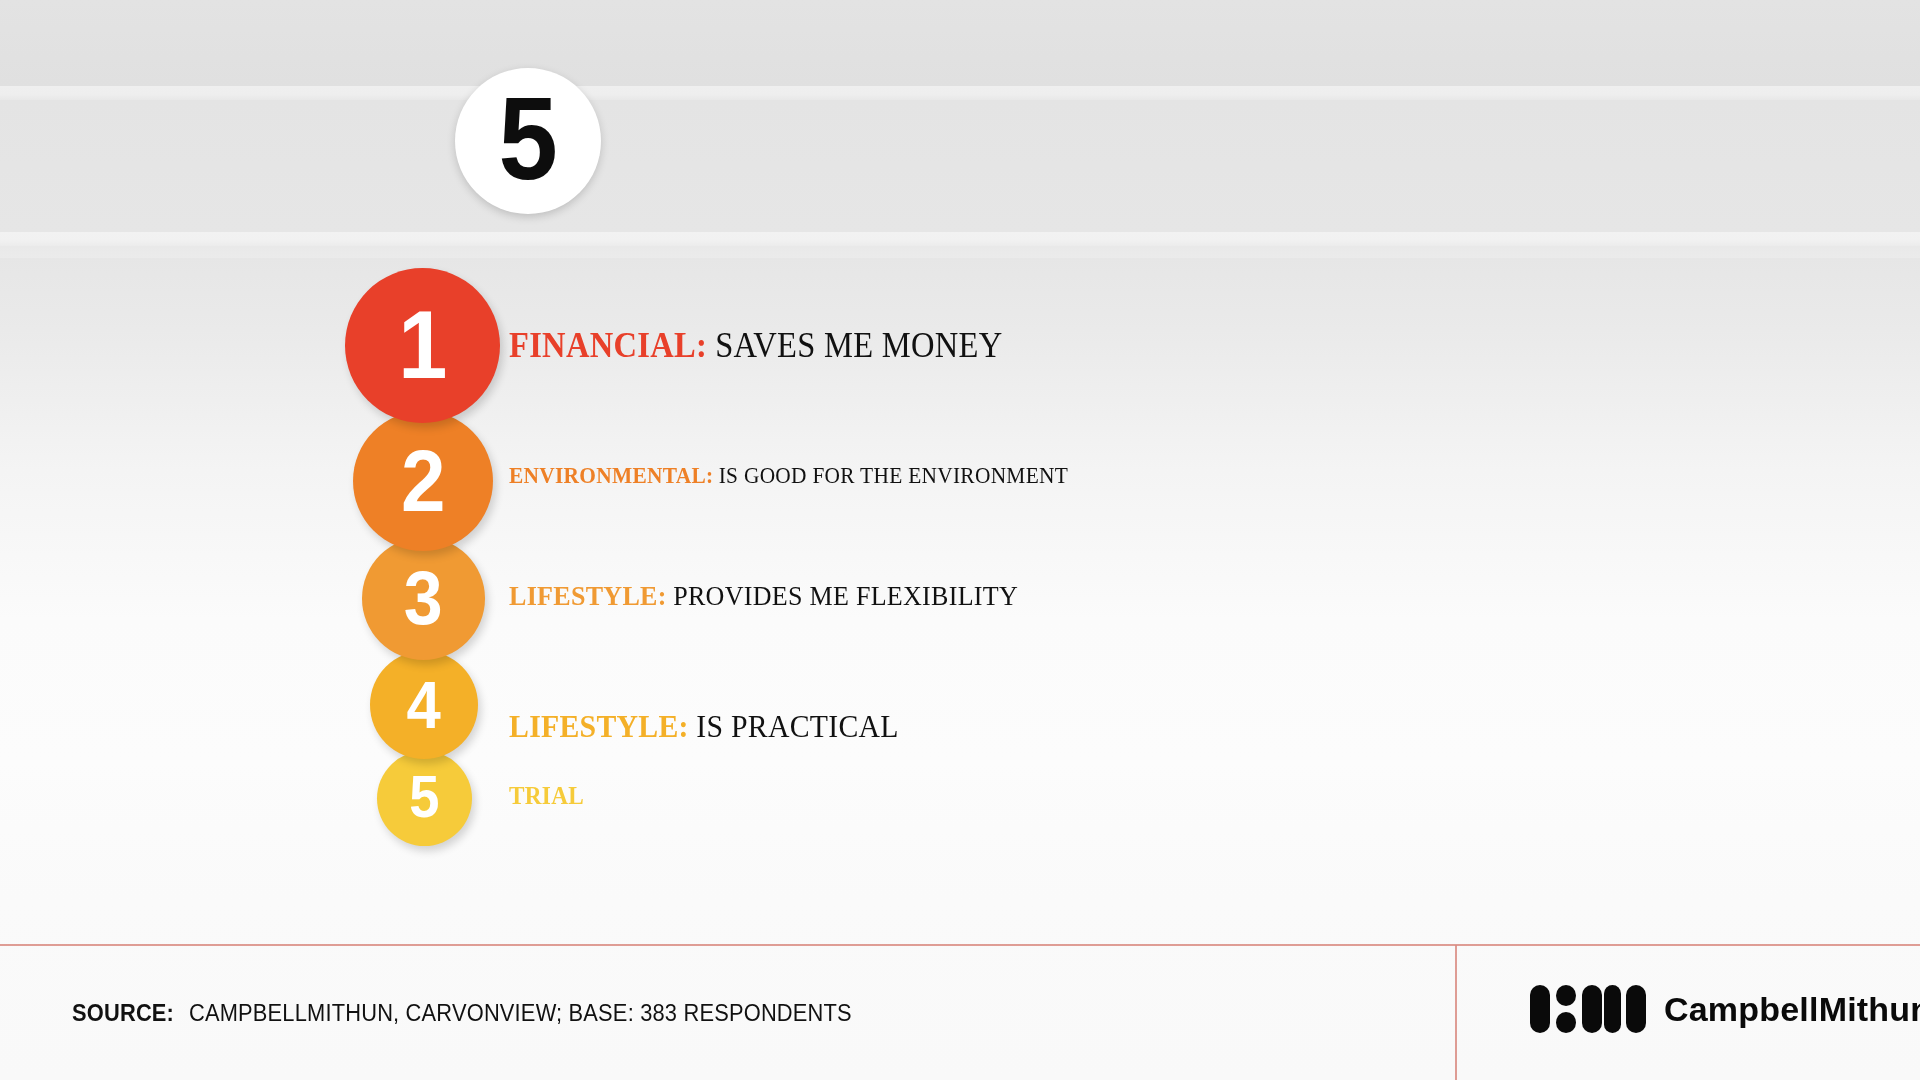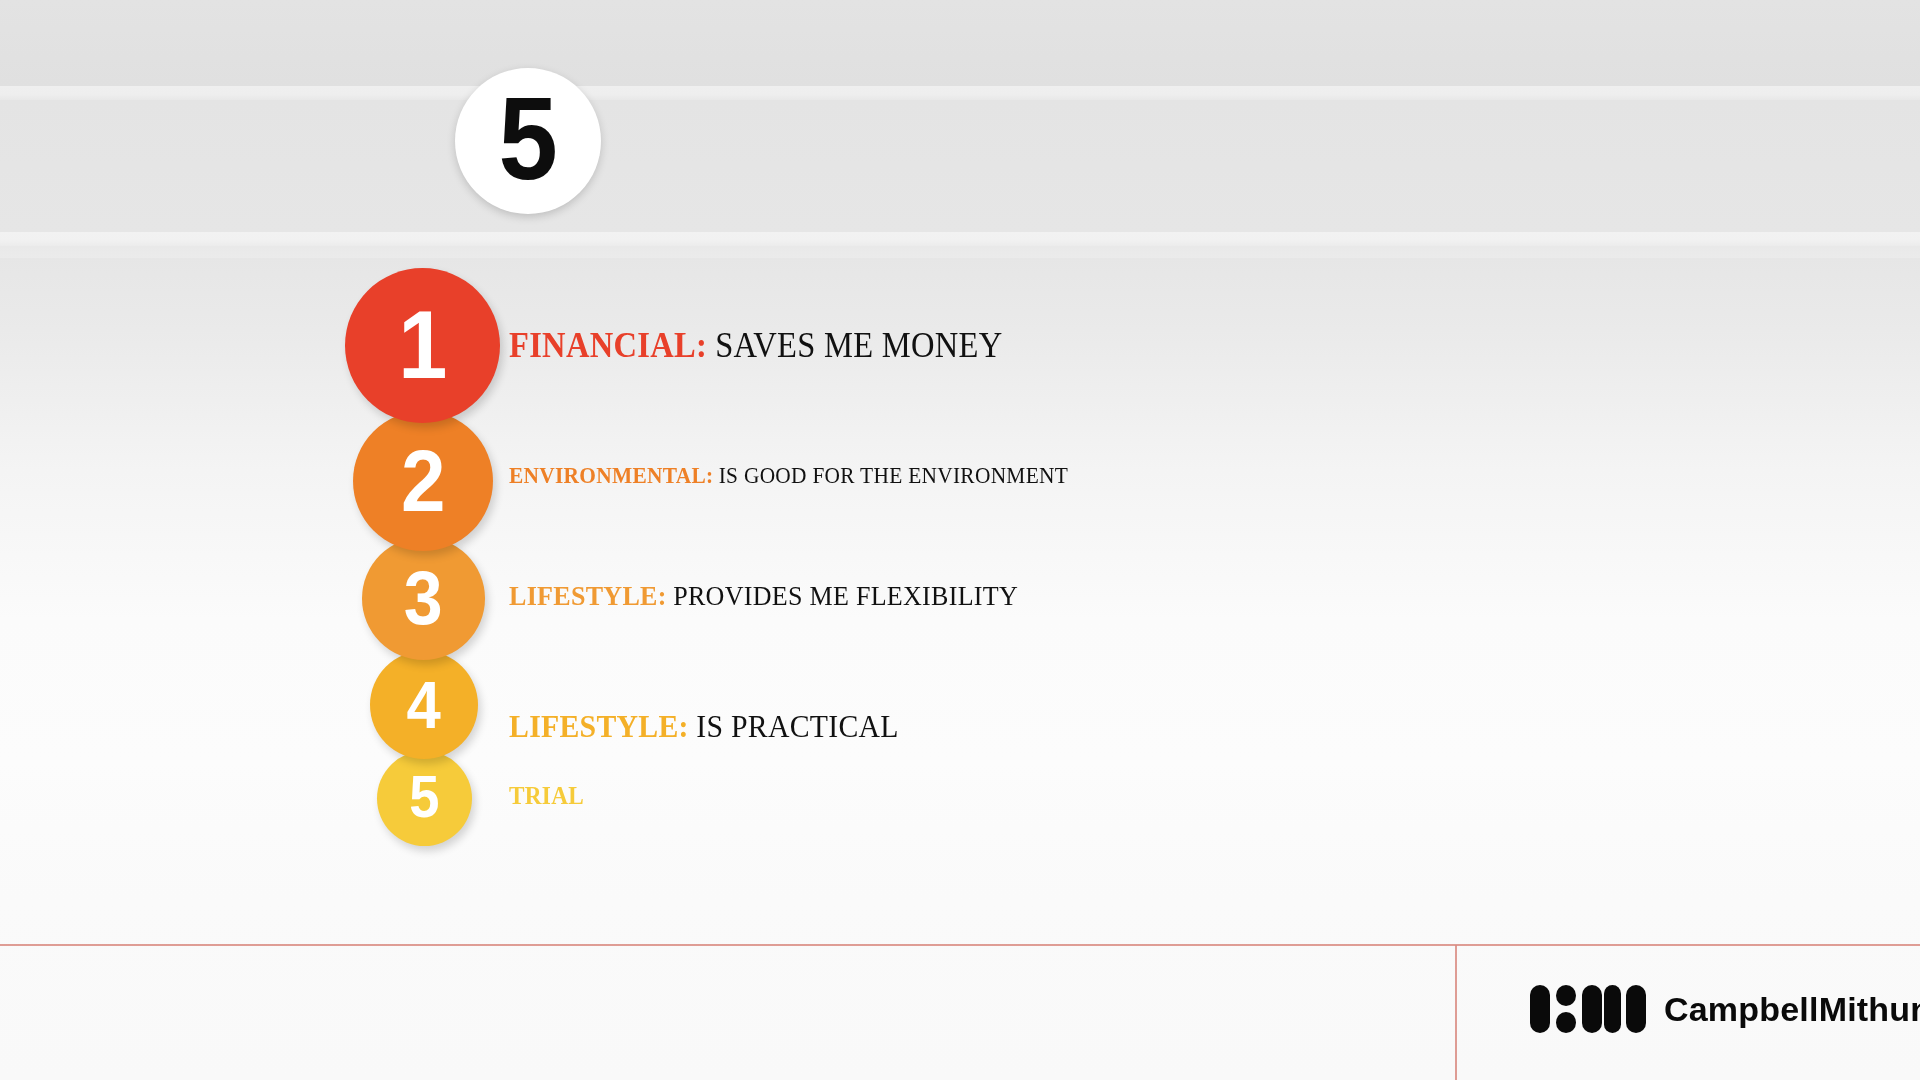--- a/index.html
+++ b/index.html
@@ -216,20 +216,25 @@
         <div class="circle" style="left: 377px; top: 483px; width: 95px; height: 95px; background: rgb(246, 203, 58); font-size: 59px; z-index: 6;">
           <span>5</span>
         </div>
         <div class="label" style="left: 509px; top: 514.5px; font-size: 25px;"><span class="lbl-inner"><span class="key" style="color: rgb(246, 203, 58);">TRIAL</span></span></div>
       </div>
     </div>
 
   <div class="footer-rule"></div>
   <div class="footer-vrule"></div>
 
+  <div class="source">
+    <span class="src-inner">
+      <b>SOURCE:</b><span> CAMPBELLMITHUN, CARVONVIEW; BASE:  383 RESPONDENTS</span>
+    </span>
+  </div>
 
   <div class="logo">
     <span class="logo-mark">
       <i class="lm-p1"></i>
       <i class="lm-c1"></i>
       <i class="lm-c2"></i>
       <i class="lm-p2"></i>
       <i class="lm-p3"></i>
       <i class="lm-p4"></i>
     </span>

